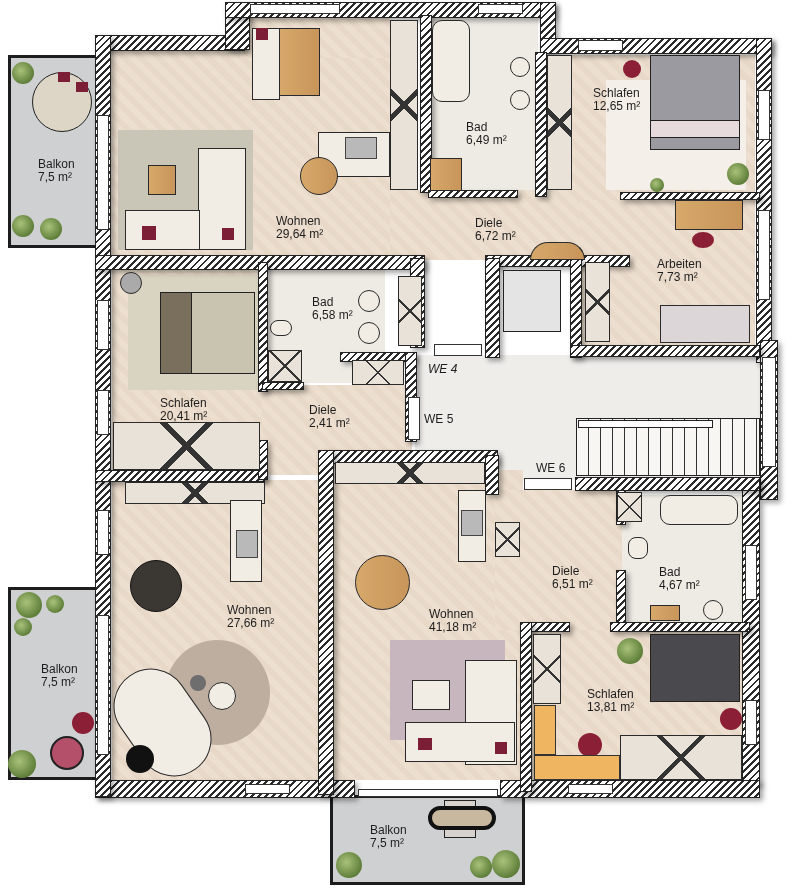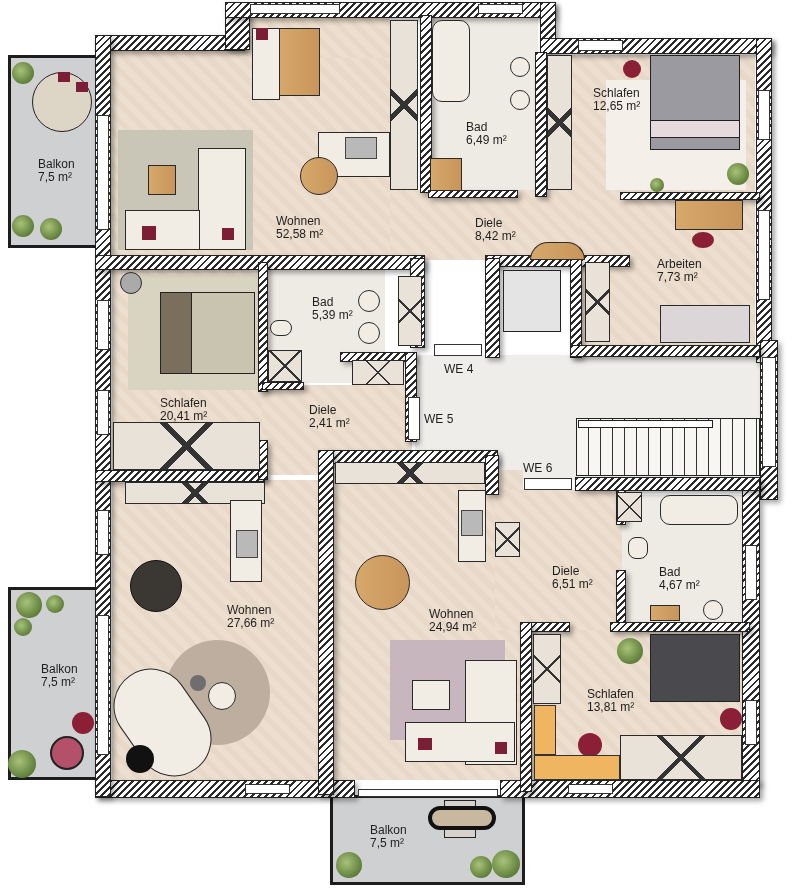--- a/index.html
+++ b/index.html
@@ -206,76 +206,76 @@
   <div class="plant" style="left:336px;top:852px;width:26px;height:26px;"></div>
   <div class="plant" style="left:470px;top:856px;width:22px;height:22px;"></div>
   <div class="plant" style="left:492px;top:850px;width:28px;height:28px;"></div>
 
   <div class="label" style="left:38px;top:158px;">
     <span>Balkon</span>
     <span class="area">7,5 m²</span>
   </div>
   <div class="label" style="left:276px;top:215px;">
     <span>Wohnen</span>
-    <span class="area">52,58 m²</span>
+    <span class="area">29,64 m²</span>
   </div>
   <div class="label" style="left:466px;top:121px;">
     <span>Bad</span>
     <span class="area">6,49 m²</span>
   </div>
   <div class="label" style="left:593px;top:87px;">
     <span>Schlafen</span>
     <span class="area">12,65 m²</span>
   </div>
   <div class="label" style="left:475px;top:217px;">
     <span>Diele</span>
-    <span class="area">8,42 m²</span>
+    <span class="area">6,72 m²</span>
   </div>
   <div class="label" style="left:657px;top:258px;">
     <span>Arbeiten</span>
     <span class="area">7,73 m²</span>
   </div>
   <div class="label" style="left:312px;top:296px;">
     <span>Bad</span>
-    <span class="area">5,39 m²</span>
+    <span class="area">6,58 m²</span>
   </div>
   <div class="label" style="left:160px;top:397px;">
     <span>Schlafen</span>
     <span class="area">20,41 m²</span>
   </div>
   <div class="label" style="left:309px;top:404px;">
     <span>Diele</span>
     <span class="area">2,41 m²</span>
   </div>
   <div class="label" style="left:227px;top:604px;">
     <span>Wohnen</span>
     <span class="area">27,66 m²</span>
   </div>
   <div class="label" style="left:41px;top:663px;">
     <span>Balkon</span>
     <span class="area">7,5 m²</span>
   </div>
   <div class="label" style="left:429px;top:608px;">
     <span>Wohnen</span>
-    <span class="area">24,94 m²</span>
+    <span class="area">41,18 m²</span>
   </div>
   <div class="label" style="left:552px;top:565px;">
     <span>Diele</span>
     <span class="area">6,51 m²</span>
   </div>
   <div class="label" style="left:659px;top:566px;">
     <span>Bad</span>
     <span class="area">4,67 m²</span>
   </div>
   <div class="label" style="left:587px;top:688px;">
     <span>Schlafen</span>
     <span class="area">13,81 m²</span>
   </div>
   <div class="label" style="left:370px;top:824px;">
     <span>Balkon</span>
     <span class="area">7,5 m²</span>
   </div>
 
-  <div class="we" style="left:444px;top:362px;">WE 4</div>
+  <div class="we" style="left:428px;top:362px;font-style:italic;">WE 4</div>
   <div class="we" style="left:424px;top:412px;">WE 5</div>
-  <div class="we" style="left:523px;top:461px;">WE 6</div>
+  <div class="we" style="left:536px;top:461px;">WE 6</div>
 
 </div>
 
 </body></html>

